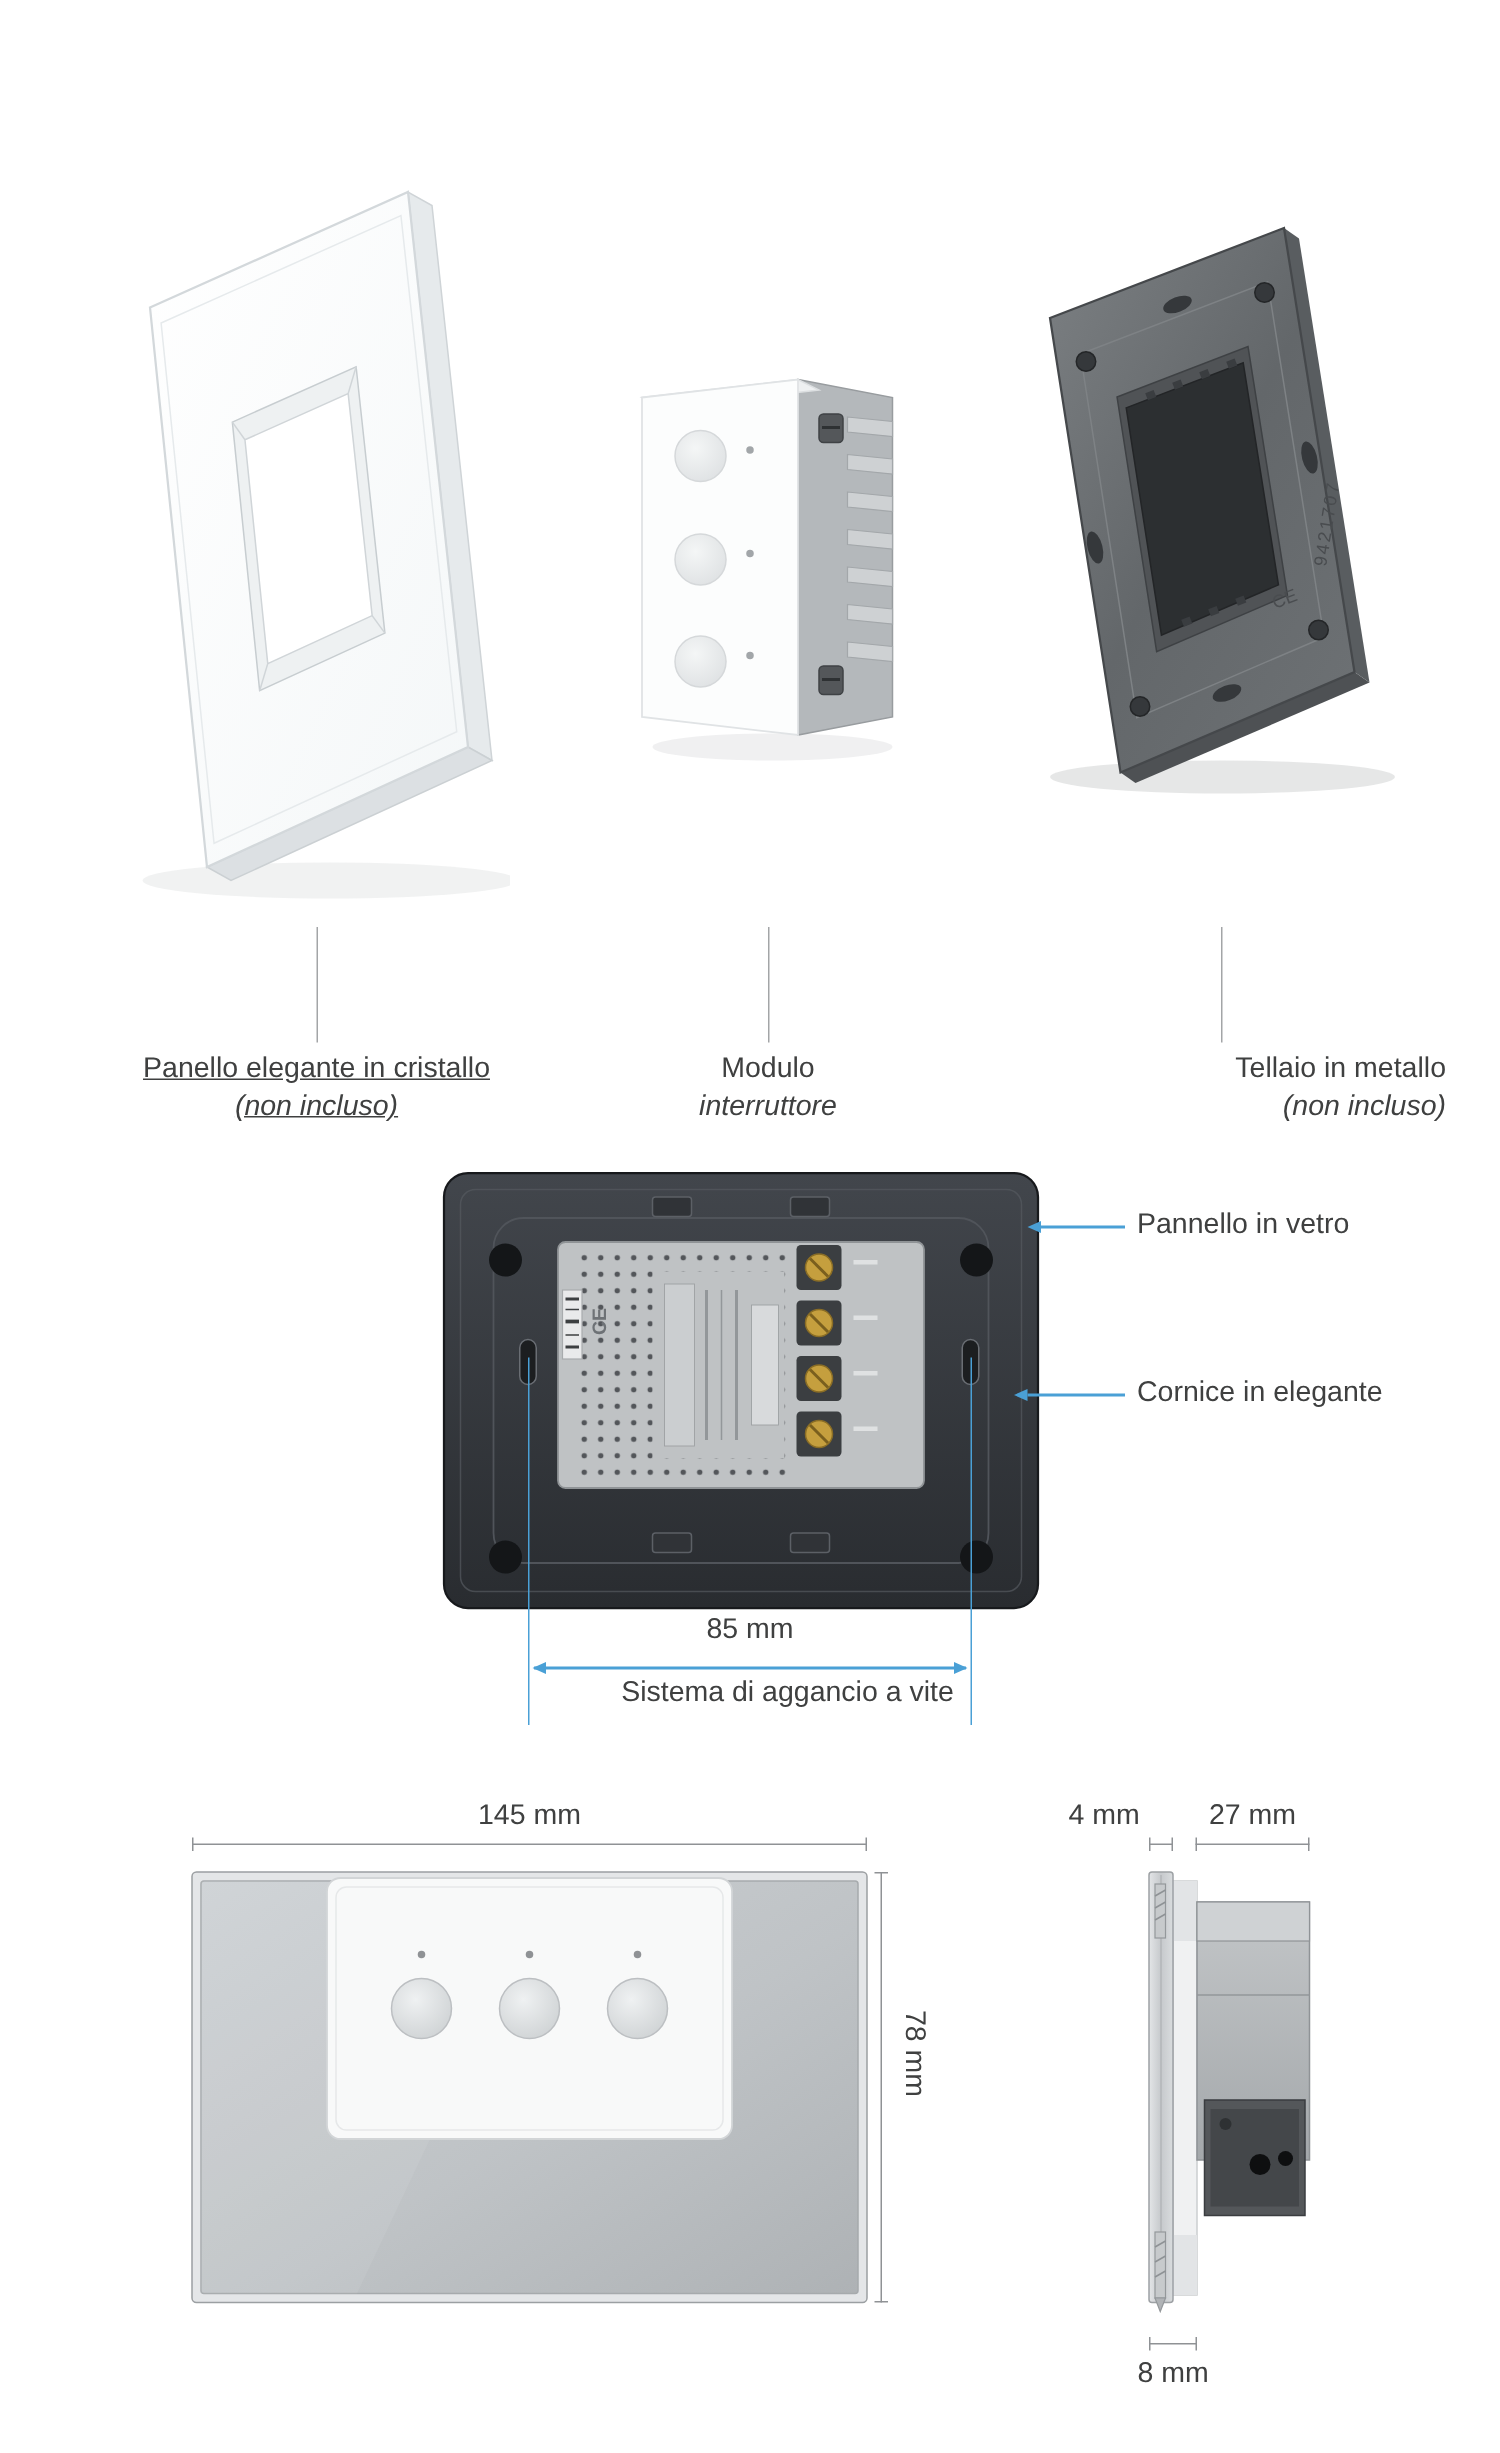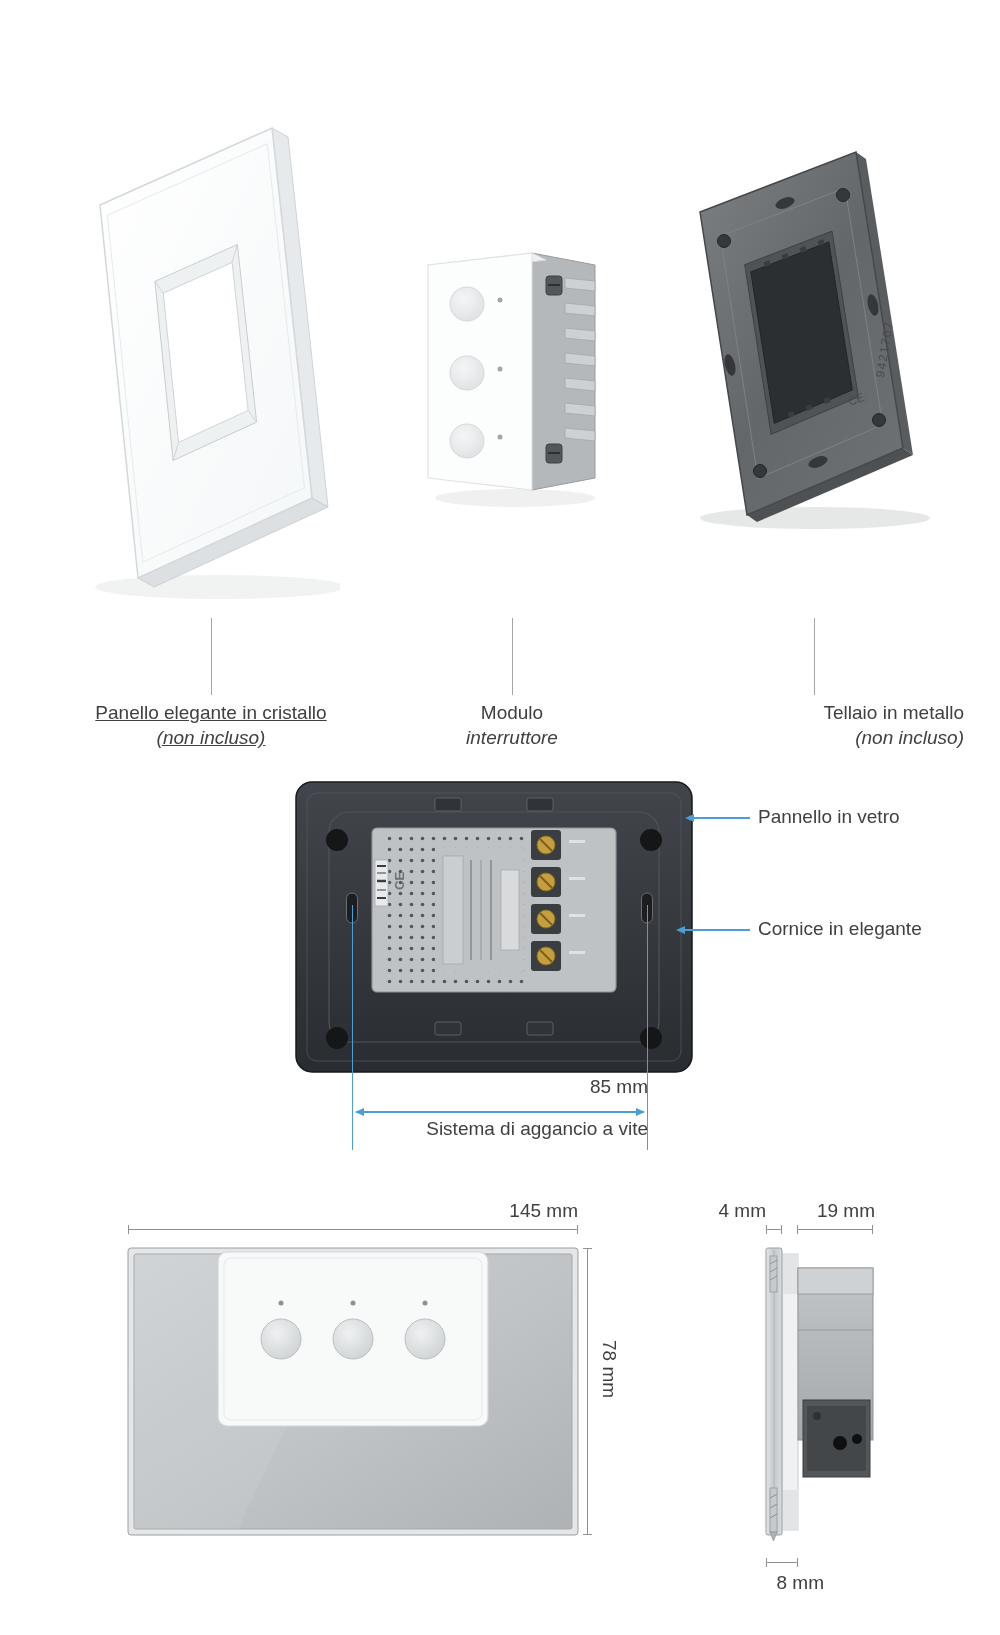--- a/index.html
+++ b/index.html
@@ -13,21 +13,21 @@
   .callout-text{font-size:19px;color:#3f4040;white-space:nowrap;}
   .callout-line{height:2px;background:#4aa0d6;}
   .callout-line::before{content:'';position:absolute;left:-9px;top:-3px;width:0;height:0;
       border-top:4px solid transparent;border-bottom:4px solid transparent;border-right:9px solid #4aa0d6;}
   .bvline{width:1px;background:#4aa0d6;}
   .dblarrow{height:2px;background:#4aa0d6;}
   .dblarrow::before{content:'';position:absolute;left:-1px;top:-3px;width:0;height:0;
       border-top:4px solid transparent;border-bottom:4px solid transparent;border-right:9px solid #4aa0d6;}
   .dblarrow::after{content:'';position:absolute;right:-1px;top:-3px;width:0;height:0;
       border-top:4px solid transparent;border-bottom:4px solid transparent;border-left:9px solid #4aa0d6;}
-  .dim-text{font-size:19px;color:#3f4040;text-align:right;}
+  .dim-text{font-size:19px;color:#3f4040;text-align:center;}
   .dim-hline{height:1px;background:#8f9295;}
   .dim-hline::before{content:'';position:absolute;left:0;top:-4px;width:1px;height:9px;background:#8f9295;}
   .dim-hline::after{content:'';position:absolute;right:0;top:-4px;width:1px;height:9px;background:#8f9295;}
   .dim-vline{width:1px;background:#8f9295;}
   .dim-vline::before{content:'';position:absolute;top:0;left:-4px;height:1px;width:9px;background:#8f9295;}
   .dim-vline::after{content:'';position:absolute;bottom:0;left:-4px;height:1px;width:9px;background:#8f9295;}
   .vtext{writing-mode:vertical-rl;font-size:19px;color:#3f4040;white-space:nowrap;}
   svg text{font-family:"Liberation Sans", sans-serif;}
 </style>
 </head>
@@ -222,21 +222,21 @@
 
   <div class="abs callout-line" style="left:694px;top:817px;width:56px;"></div>
   <div class="abs callout-text" style="left:758px;top:806px;text-align:center;">Pannello in vetro</div>
   <div class="abs callout-line" style="left:685px;top:929px;width:65px;"></div>
   <div class="abs callout-text" style="left:758px;top:918px;">Cornice in elegante</div>
 
   <div class="abs bvline" style="left:352px;top:905px;height:245px;"></div>
   <div class="abs bvline" style="left:647px;top:905px;height:245px;"></div>
   <div class="abs dim-text" style="left:352px;top:1076px;width:296px;">85 mm</div>
   <div class="abs dblarrow" style="left:356px;top:1111px;width:288px;"></div>
-  <div class="abs dim-text" style="left:352px;top:1118px;width:296px;">Sistema di aggancio a vite</div>
+  <div class="abs dim-text" style="left:352px;top:1118px;width:296px;padding-left:25px;">Sistema di aggancio a vite</div>
 
   <div class="abs dim-text" style="left:128px;top:1200px;width:450px;">145 mm</div>
   <div class="abs dim-hline" style="left:128px;top:1229px;width:450px;"></div>
 
   <svg class="abs" style="left:118px;top:1240px;" width="475" height="305" viewBox="0 0 475 305">
     <defs>
       <linearGradient id="gglass" x1="0" y1="0" x2="1" y2="1">
         <stop offset="0" stop-color="#cdd1d4"></stop>
           <stop offset="0.55" stop-color="#bfc3c6"></stop>
           <stop offset="1" stop-color="#aeb2b5"></stop>
@@ -260,21 +260,21 @@
     <circle cx="163" cy="63" r="2.5" fill="#8f9295"></circle>
     <circle cx="235" cy="63" r="2.5" fill="#8f9295"></circle>
     <circle cx="307" cy="63" r="2.5" fill="#8f9295"></circle>
   </svg>
 
   <div class="abs dim-vline" style="left:587px;top:1248px;height:287px;"></div>
   <div class="abs vtext" style="left:598px;top:1340px;">78 mm</div>
 
   <div class="abs dim-text" style="left:706px;top:1200px;width:60px;">4 mm</div>
   <div class="abs dim-hline" style="left:766px;top:1229px;width:16px;"></div>
-  <div class="abs dim-text" style="left:795px;top:1200px;width:80px;">19 mm</div>
+  <div class="abs dim-text" style="left:795px;top:1200px;width:80px;">27 mm</div>
   <div class="abs dim-hline" style="left:797px;top:1229px;width:76px;"></div>
 
   <svg class="abs" style="left:725px;top:1240px;" width="180" height="310" viewBox="0 0 180 310">
     <defs>
       <linearGradient id="gedge" x1="0" y1="0" x2="1" y2="0">
         <stop offset="0" stop-color="#e3e5e7"></stop>
           <stop offset="0.5" stop-color="#c6c9cc"></stop>
           <stop offset="1" stop-color="#d9dcde"></stop>
       </linearGradient>
       <linearGradient id="gmod" x1="0" y1="0" x2="0" y2="1">

